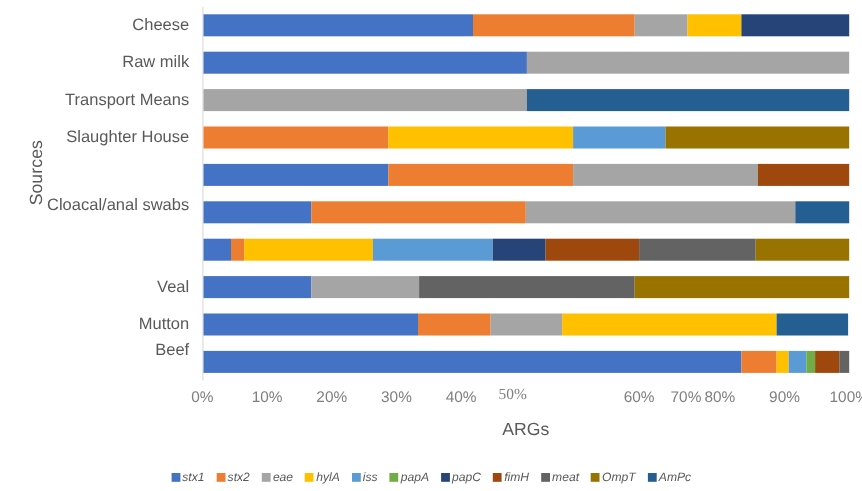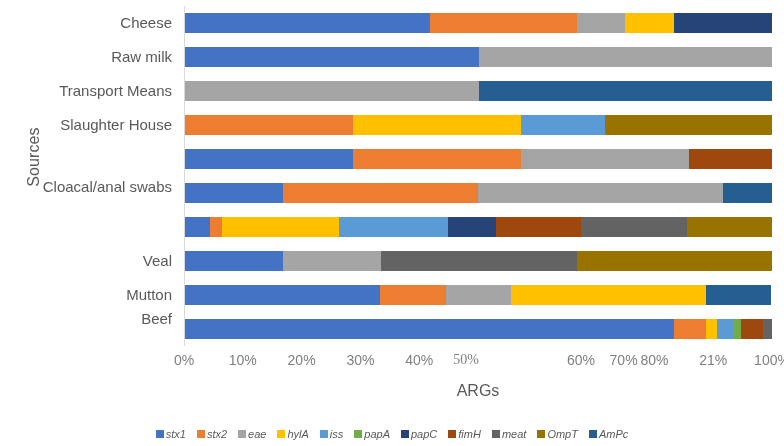--- a/index.html
+++ b/index.html
@@ -253,21 +253,21 @@
   <div class="x-ticks">
       <div class="x-tick" style="left: 0px;">0%</div>
       <div class="x-tick" style="left: 58.8px;">10%</div>
       <div class="x-tick" style="left: 117.6px;">20%</div>
       <div class="x-tick" style="left: 176.4px;">30%</div>
       <div class="x-tick" style="left: 235.2px;">40%</div>
       <div class="x-tick" style="left: 282px; font-family: Liberation Serif, serif;">50%</div>
       <div class="x-tick" style="left: 357px; margin-left: 40px;">60%</div>
       <div class="x-tick" style="left: 411.6px; margin-left: 28px;">70%</div>
       <div class="x-tick" style="left: 470.4px;">80%</div>
-      <div class="x-tick" style="left: 529.2px;">21%</div>
+      <div class="x-tick" style="left: 529.2px;">90%</div>
       <div class="x-tick" style="left: 588px;">100%</div>
     </div>
 
   <div class="x-axis-title">ARGs</div>
 
   <div class="legend">
       <div class="legend-item">
         <span class="legend-swatch" style="background: rgb(68, 114, 196);"></span>
         <span class="legend-text">stx1</span>
       </div>

